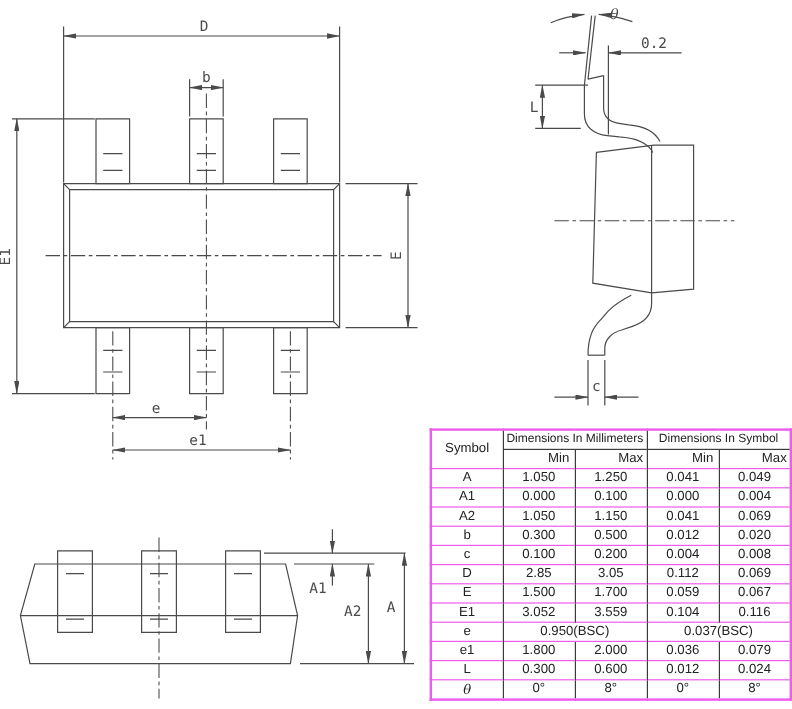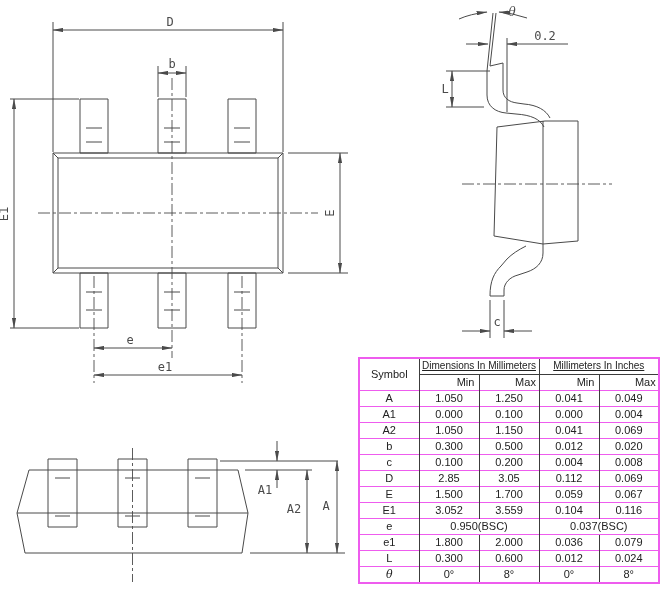--- a/index.html
+++ b/index.html
@@ -10,21 +10,21 @@
   .ln .cl{stroke-dasharray:12 3 3 3;stroke-width:0.9;}
   .lbl{fill:#4a4a4a;stroke:none;font-family:"DejaVu Sans Mono",monospace;font-size:12px;}
   .lbl.it{font-style:italic;font-family:"DejaVu Serif",serif;}
   
   .dim-table{position:absolute;left:358px;top:357px;width:300px;height:184px;
     border-collapse:collapse;table-layout:fixed;background:#fff;
     border:2px solid #ee5cee;font-family:"Liberation Sans",sans-serif;
     font-size:11px;color:#222;}
   .dim-table td{border-top:1px solid #ee5cee;border-left:1px solid #3c3c3c;
     text-align:center;vertical-align:middle;padding:0;line-height:1.05;height:15px;}
-  .dim-table td.group{font-size:10px;text-decoration:underline;}
+  .dim-table td.group{font-size:10px;}
   .dim-table tr.hdr2 td{border-top:1px solid #3c3c3c;padding-left:33px;}
   .dim-table td.sym-theta{font-style:italic;font-family:"DejaVu Serif",serif;}
 </style>
 </head>
 <body>
 
 <div class="canvas">
 
 <svg width="660" height="591" viewBox="0 0 660 591">
   <defs>
@@ -139,21 +139,21 @@
         <col style="width:60px">
         <col style="width:60px">
         <col style="width:60px">
         <col style="width:60px">
         <col style="width:60px">
       </colgroup>
   <tbody>
     <tr>
       <td rowspan="2">Symbol</td>
       <td colspan="2" class="group">Dimensions In Millimeters</td>
-      <td colspan="2" class="group">Millimeters In Inches</td>
+      <td colspan="2" class="group">Dimensions In Symbol</td>
     </tr>
     <tr class="hdr2">
       <td>Min</td>
       <td>Max</td>
       <td>Min</td>
       <td>Max</td>
     </tr>
     <tr>
       <td>A</td>
       <td>1.050</td>

